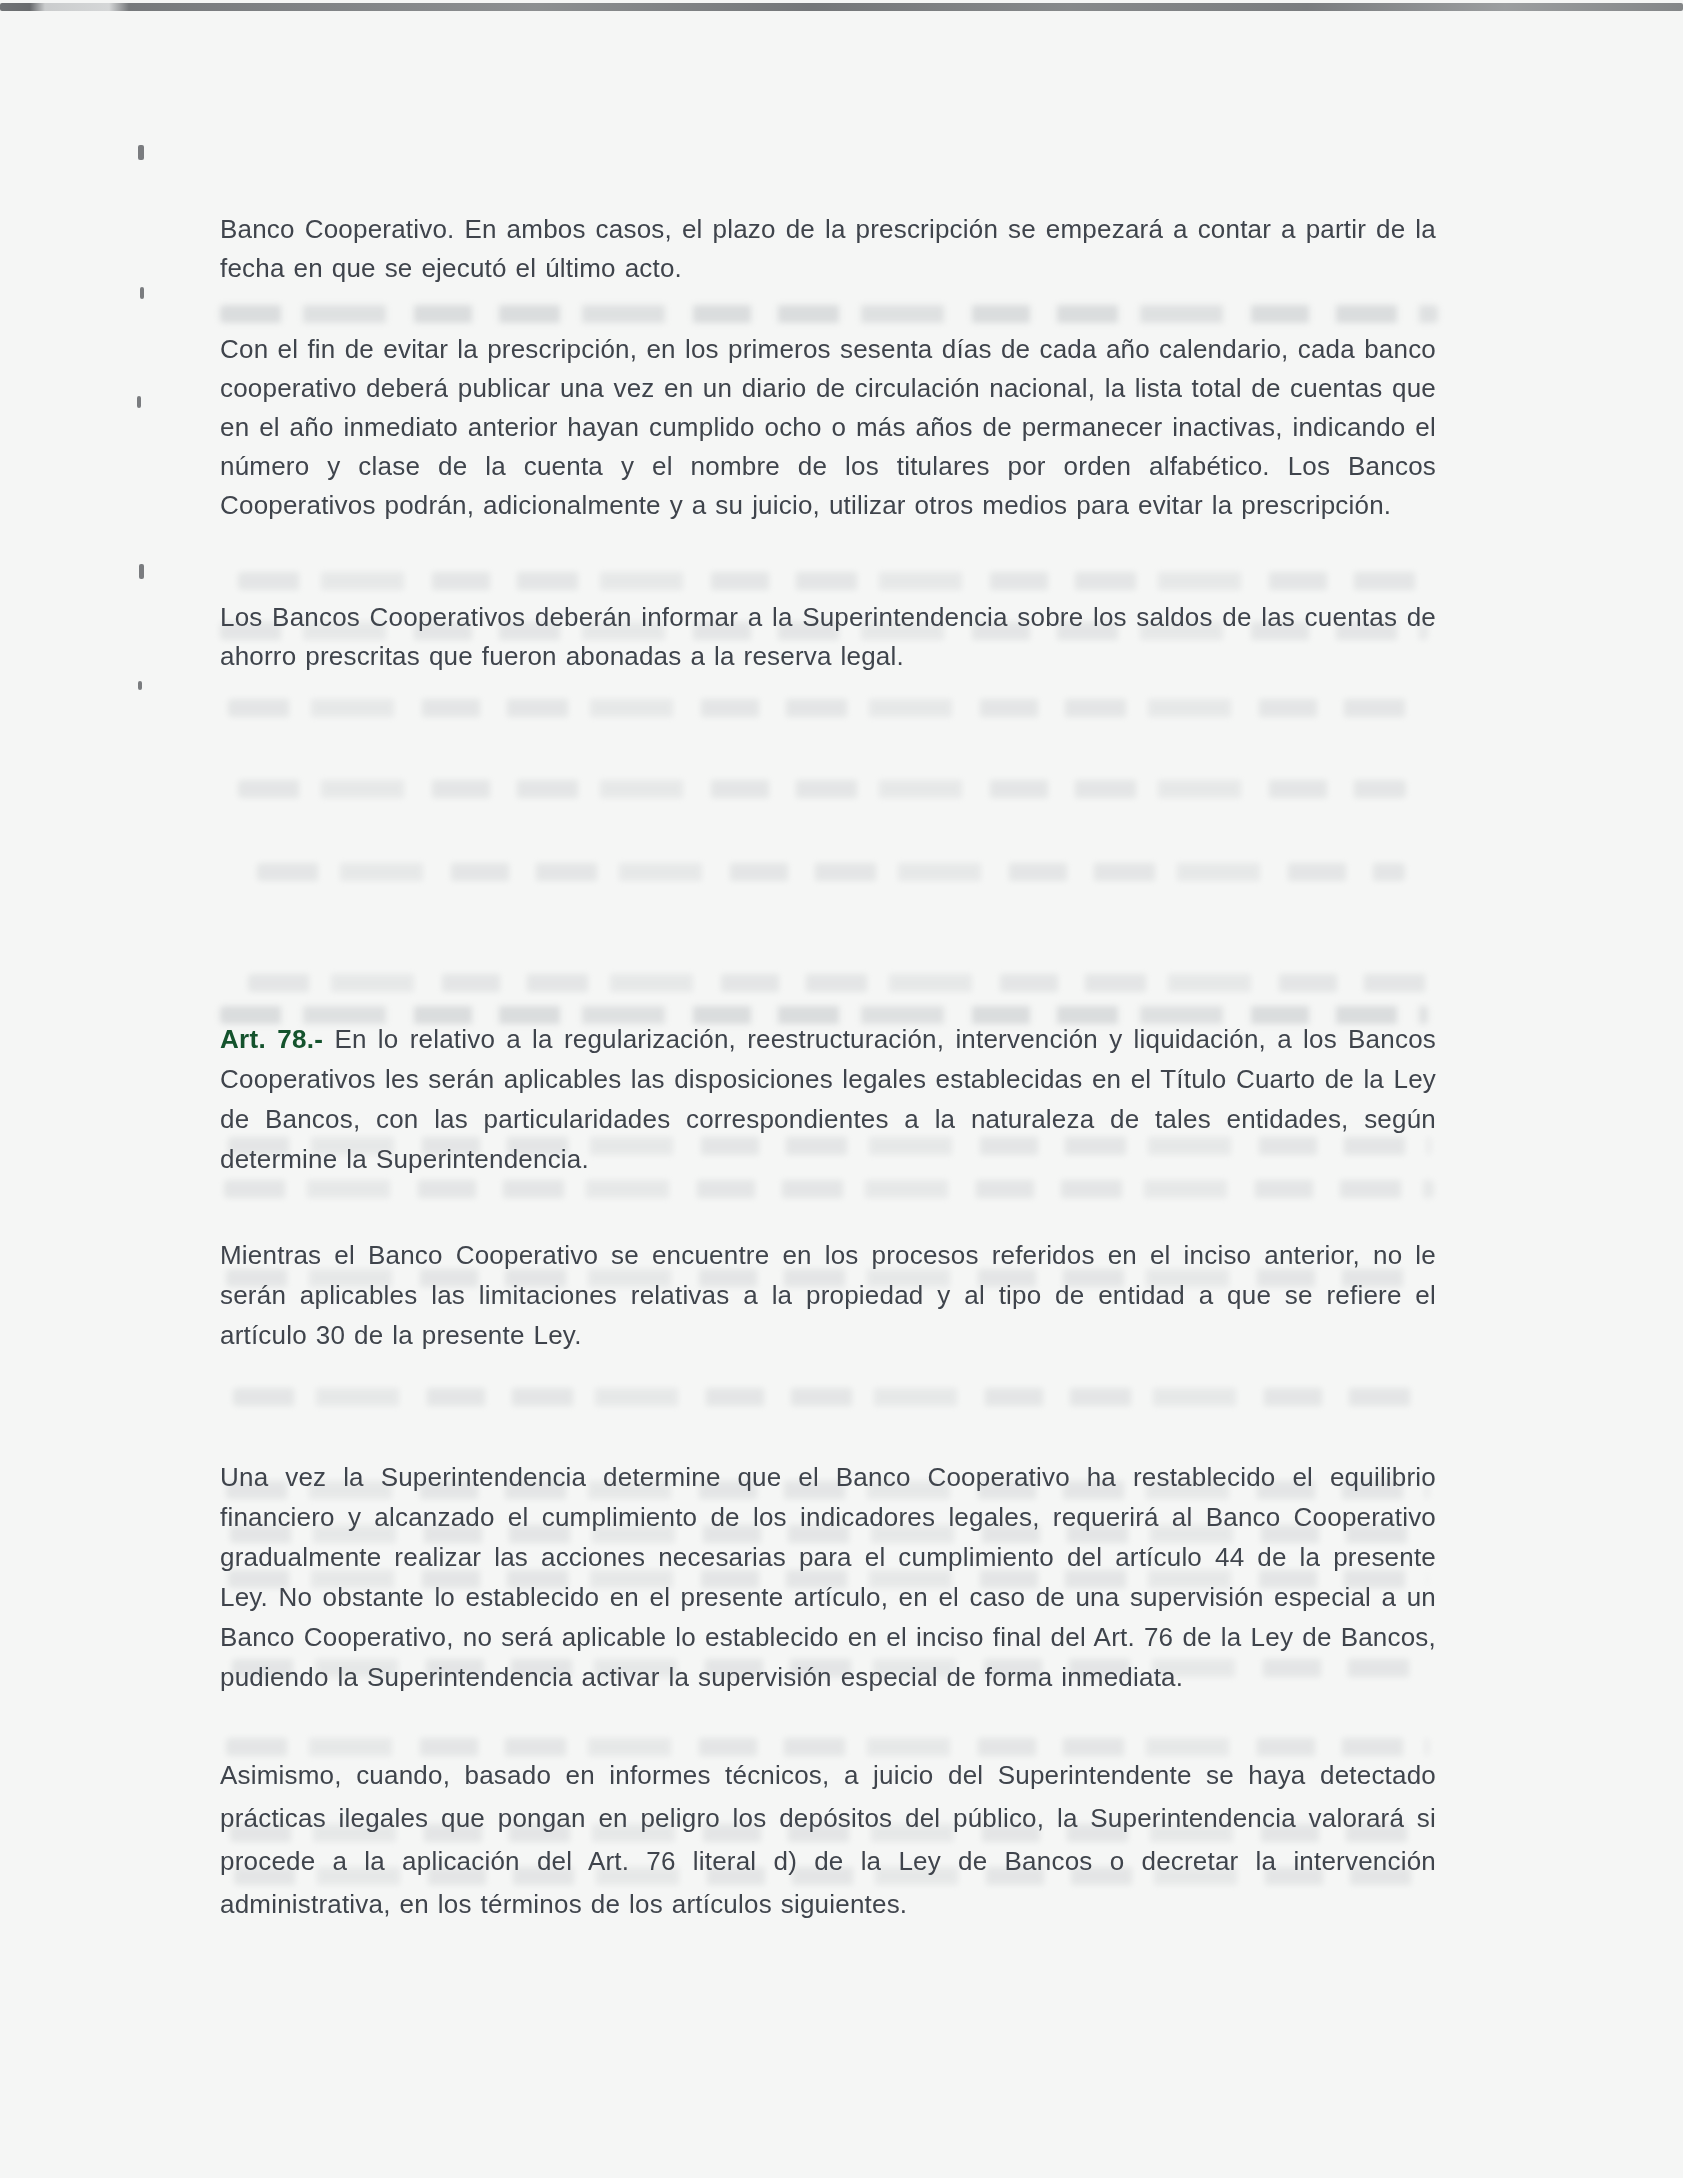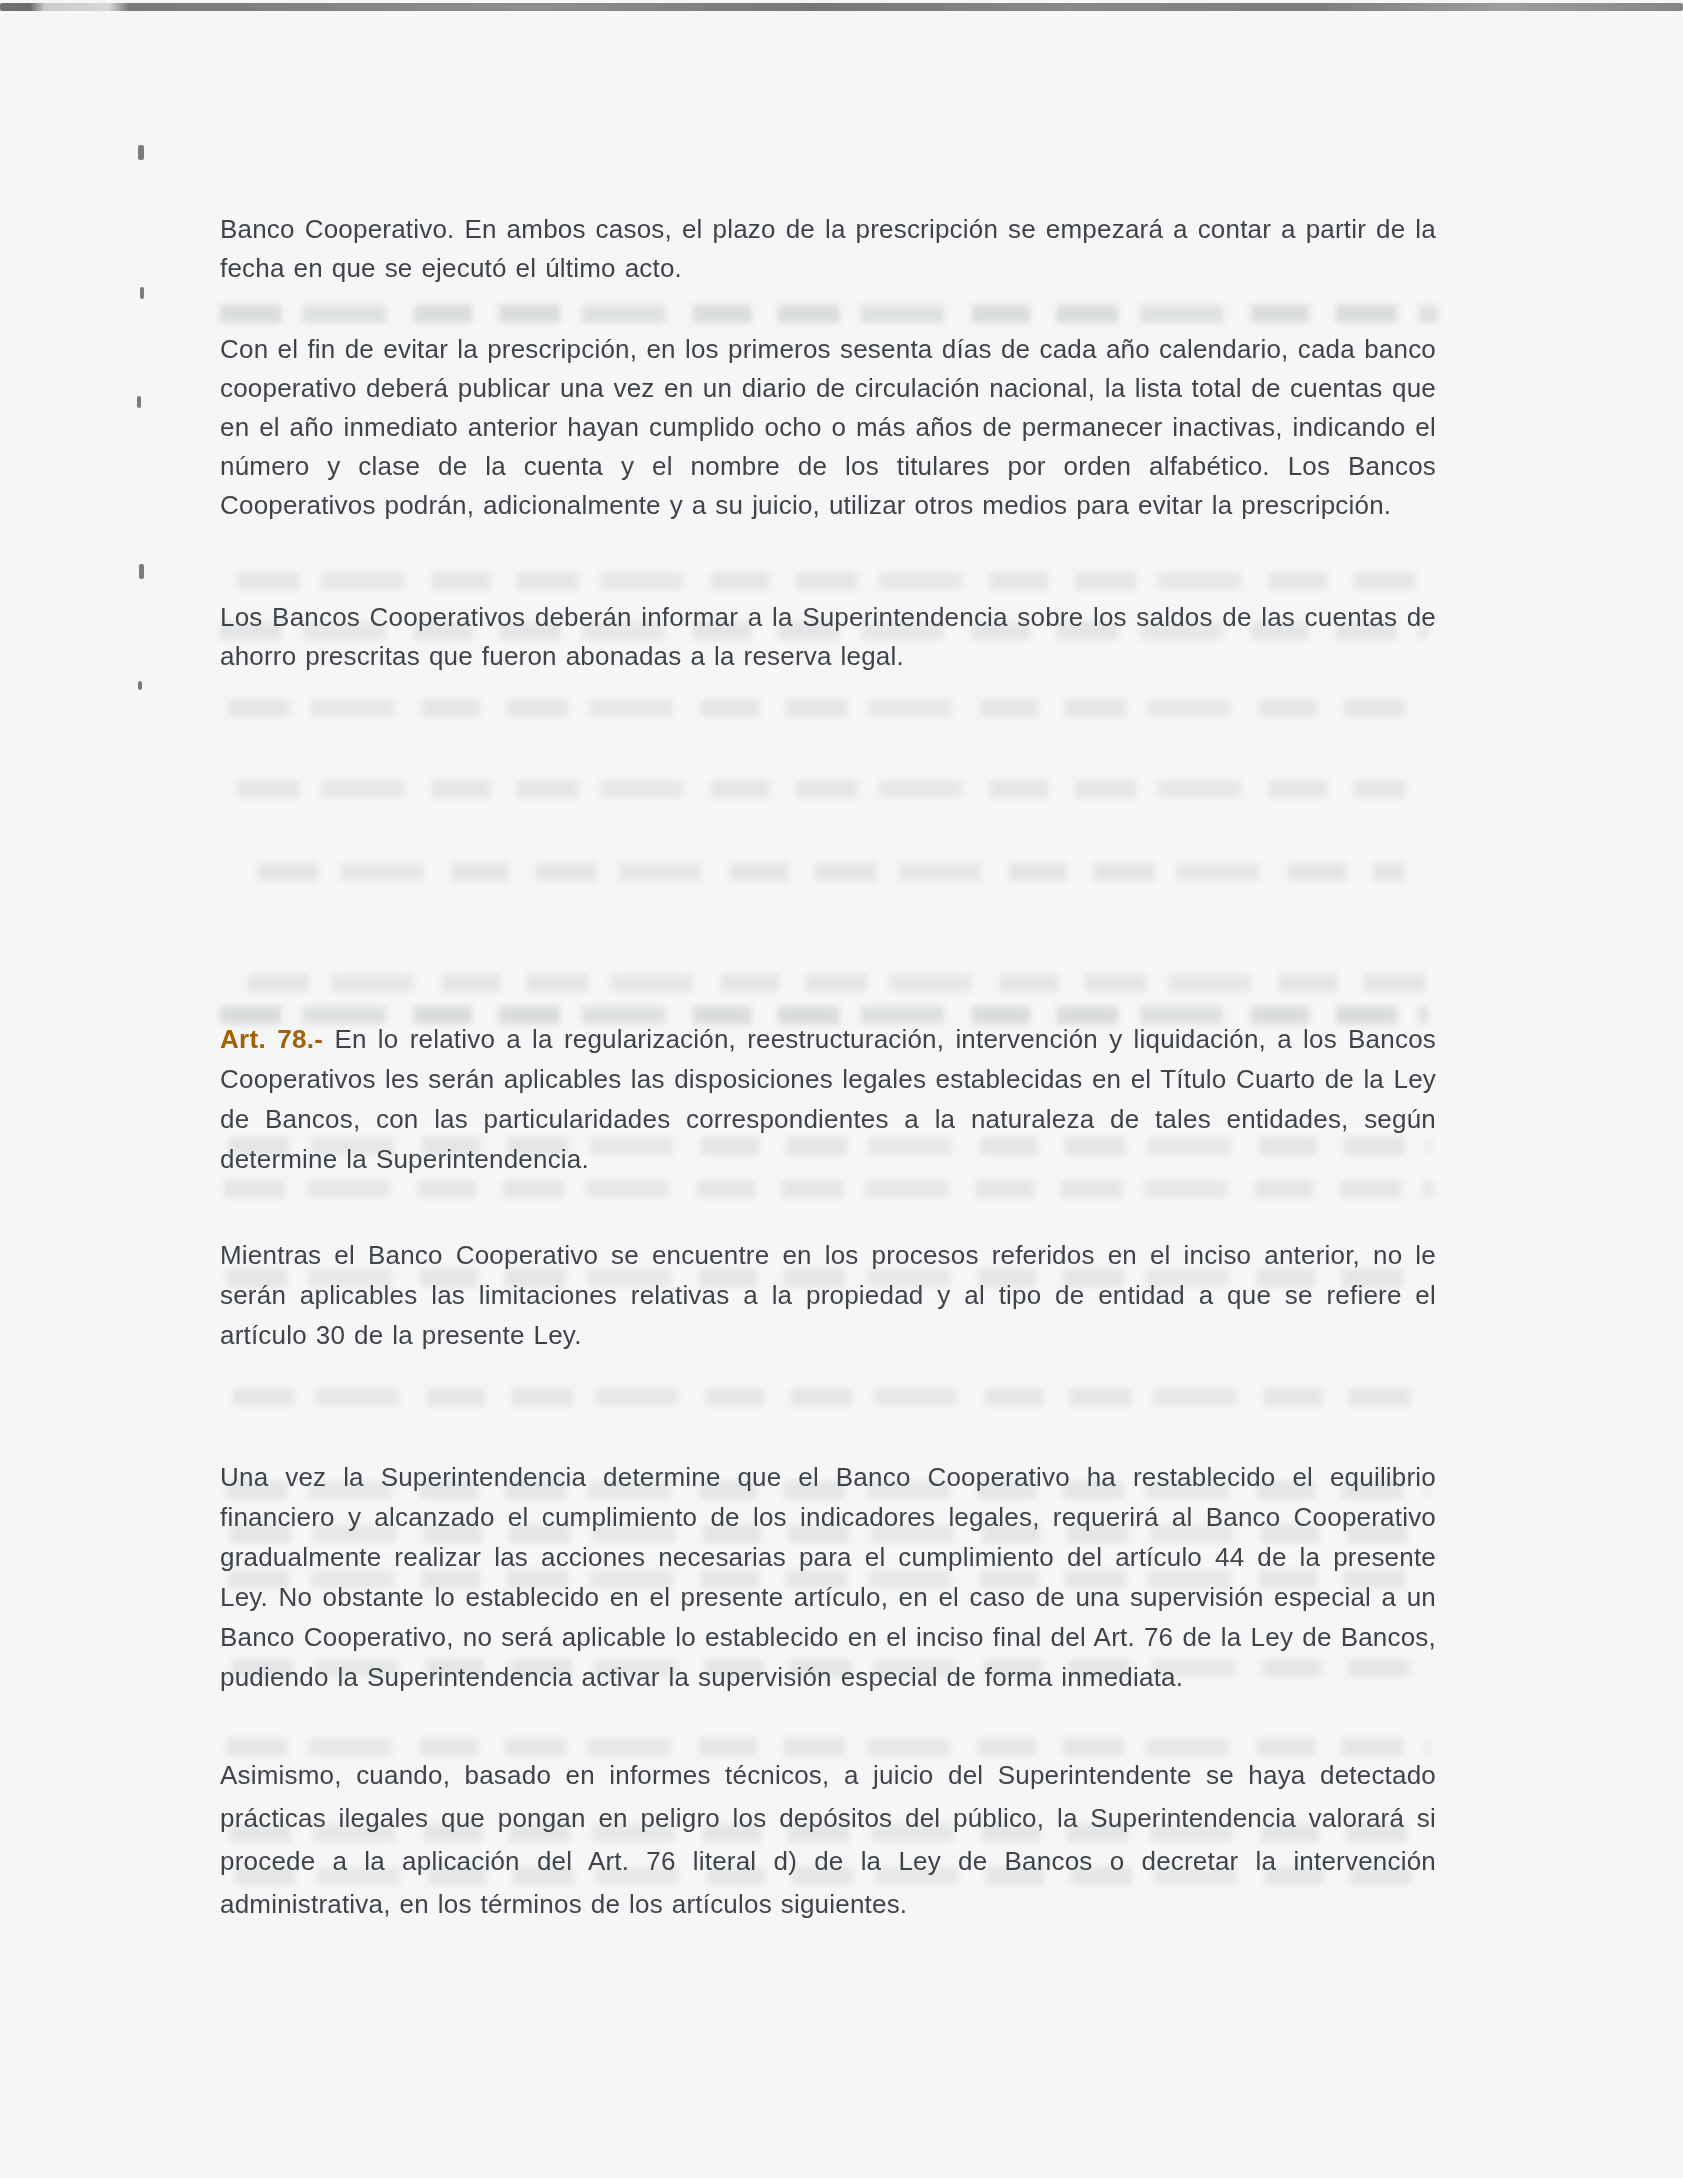--- a/index.html
+++ b/index.html
@@ -77,21 +77,21 @@
     letter-spacing:0.2px;word-spacing:1.5px;
   }
   .p1{top:210px;}
   .p2{top:330px;}
   .p3{top:598px;}
   .p4{top:718px;}
   .p5{top:1019px;line-height:40px;}
   .p6{top:1235px;line-height:40px;}
   .p7{top:1413px;line-height:40px;margin-top:44px;}
   .p8{top:1754px;line-height:43px;}
-  .p5 b{font-weight:bold;color:#a16207;letter-spacing:0.3px;}
+  .p5 b{font-weight:bold;color:#14532d;letter-spacing:0.3px;}
 
   
   .heading{
     position:absolute;left:220px;top:850px;width:1216px;
     text-align:center;font-weight:bold;
     font-size:27px;line-height:39px;
     color:#363b42;letter-spacing:0.2px;
   }
   .h-line{white-space:nowrap;}
 </style>

